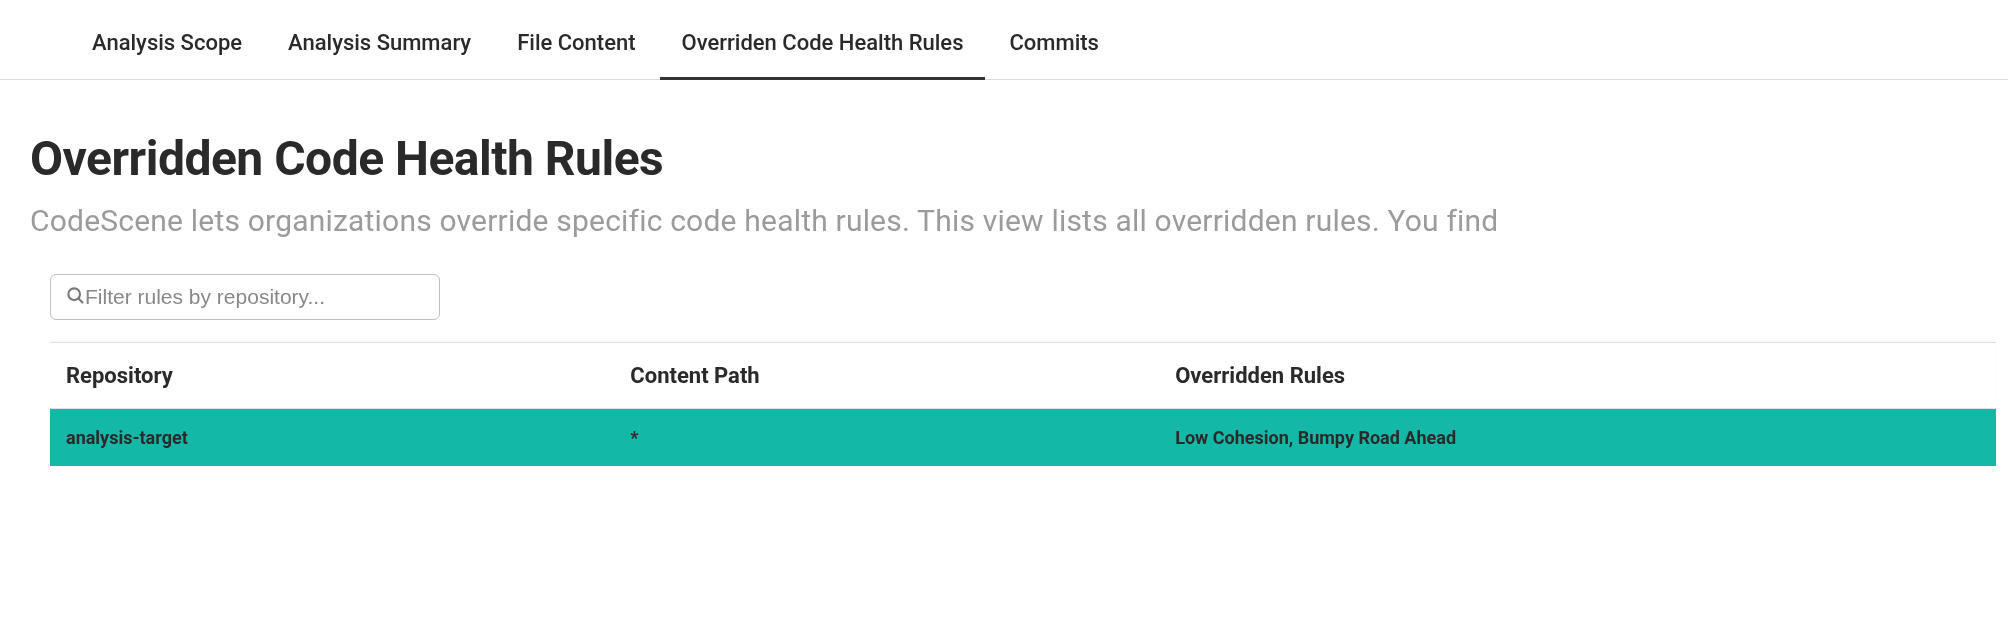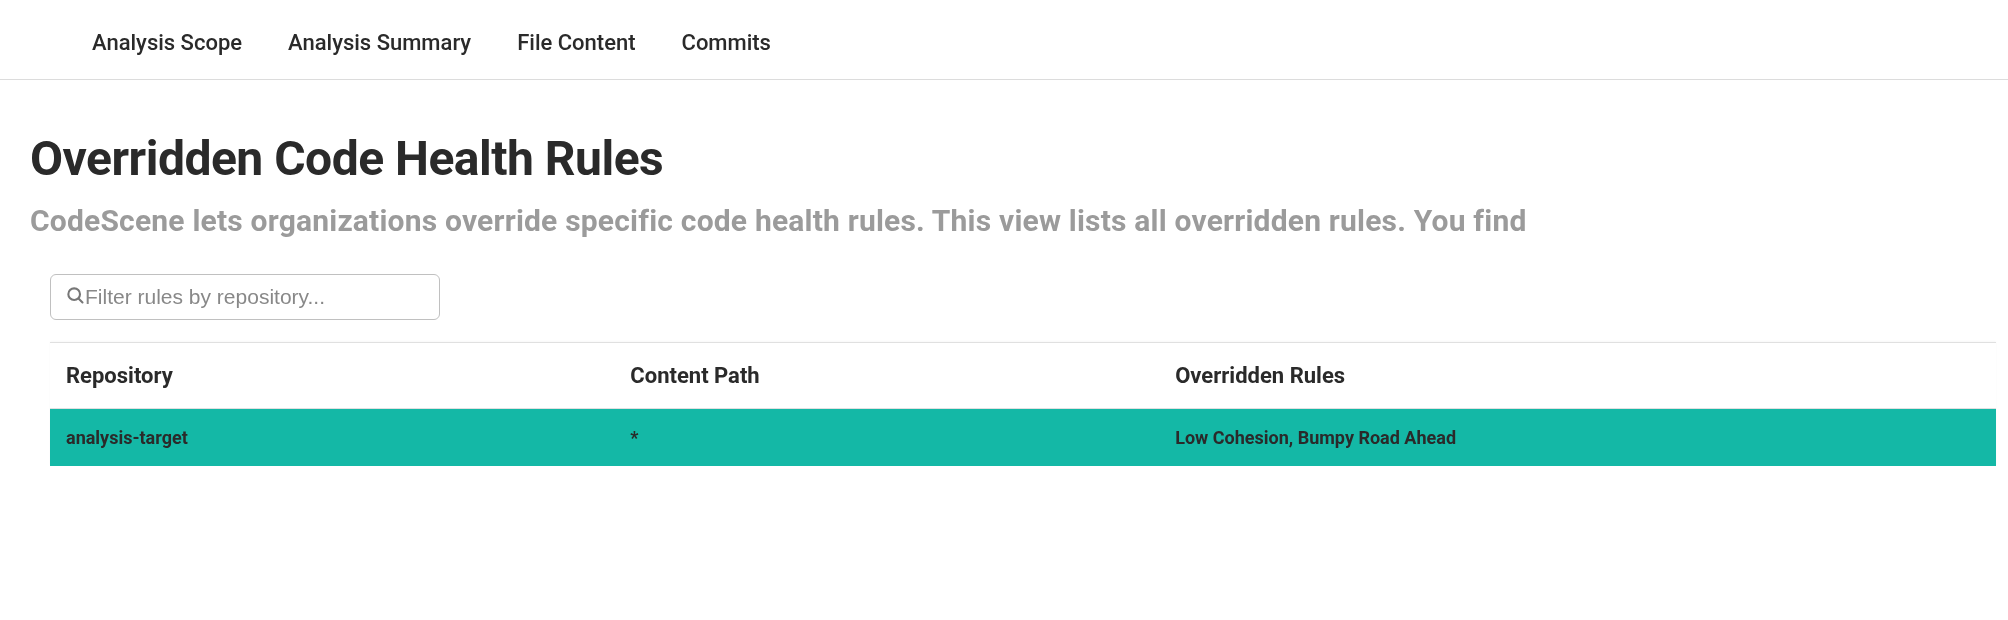--- a/index.html
+++ b/index.html
@@ -37,21 +37,21 @@
     }
     .page-title {
       font-size: 48px;
       font-weight: 700;
       color: #2a2a2a;
       letter-spacing: -0.5px;
       margin-bottom: 16px;
     }
     .page-description {
       font-size: 30px;
-      font-weight: 700;
+      font-weight: 400;
       color: #9b9b9b;
       letter-spacing: 0.2px;
       margin-bottom: 36px;
       white-space: nowrap;
     }
     .filter-wrapper {
       padding-left: 20px;
       margin-bottom: 22px;
     }
     .filter-box {
@@ -107,20 +107,21 @@
     .col-path { width: 28%; }
     .col-rules { width: 43%; }
   </style>
 </head>
 <body>
 
 <div class="tabs-container">
   <div class="tab">Analysis Scope</div>
   <div class="tab">Analysis Summary</div>
   <div class="tab">File Content</div>
+  <div class="tab active">Overriden Code Health Rules</div>
   <div class="tab">Commits</div>
 </div>
 
 <div class="content">
   <h1 class="page-title">Overridden Code Health Rules</h1>
   <p class="page-description">CodeScene lets organizations override specific code health rules. This view lists all overridden rules. You find</p>
 
   <div class="filter-wrapper">
     <div class="filter-box">
       <span>

